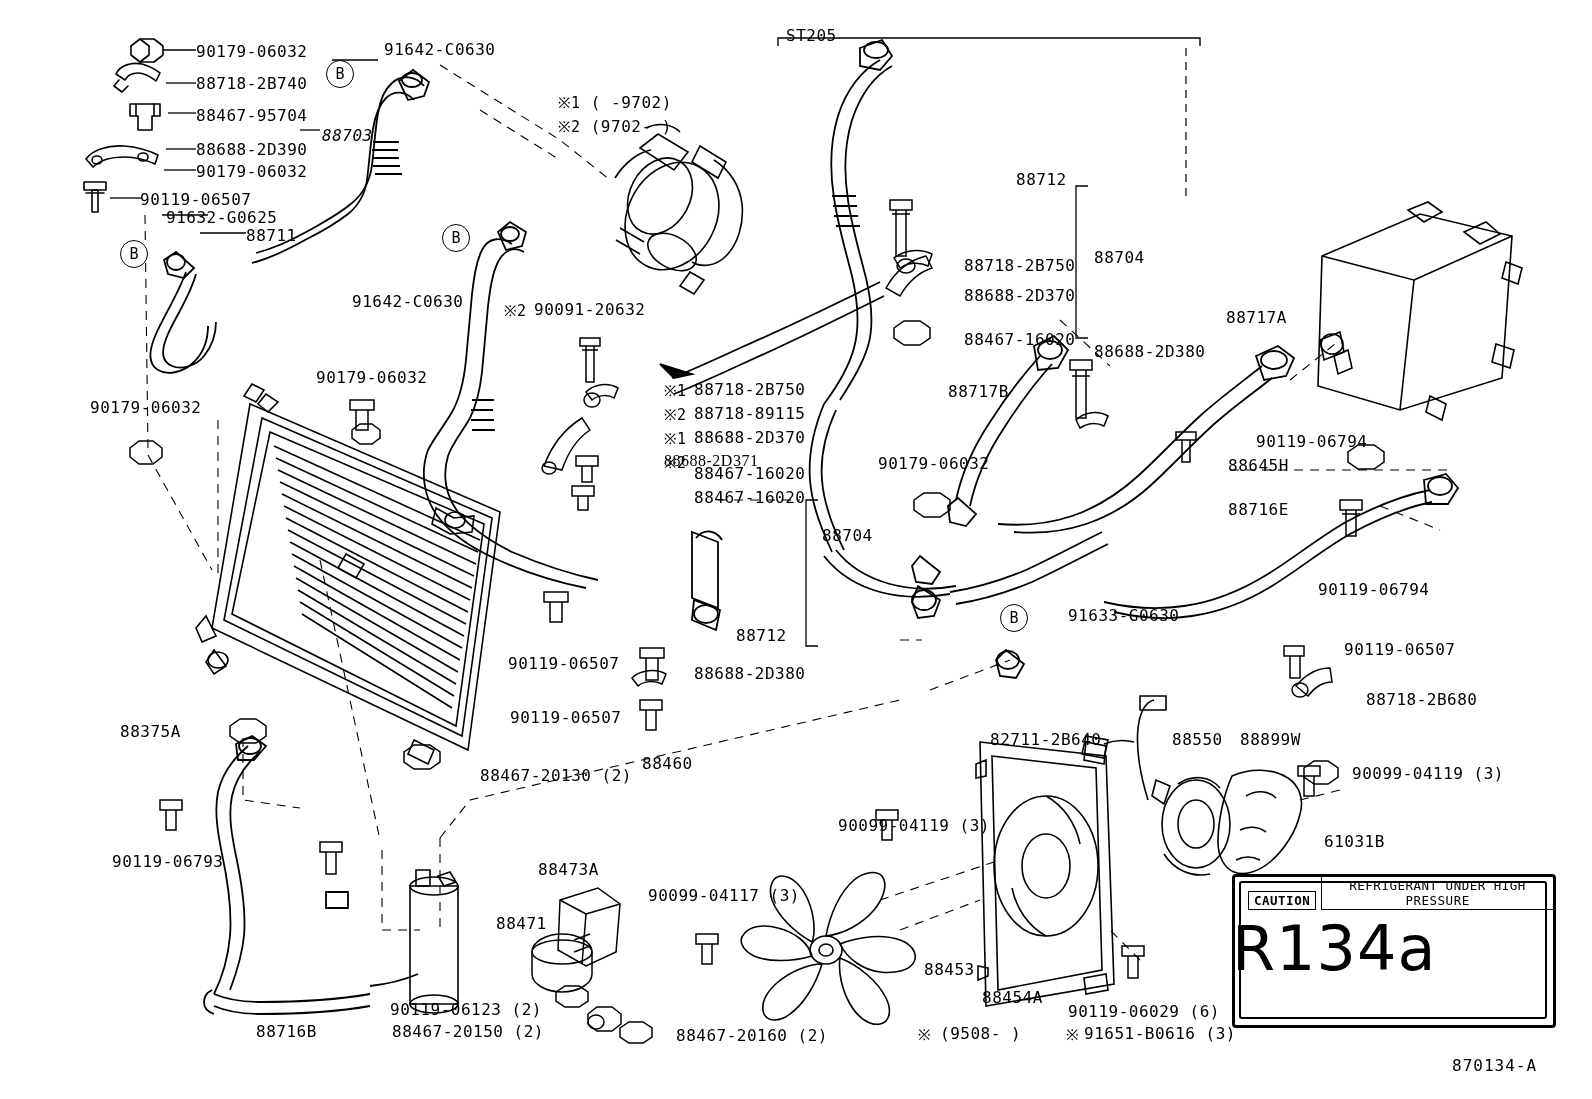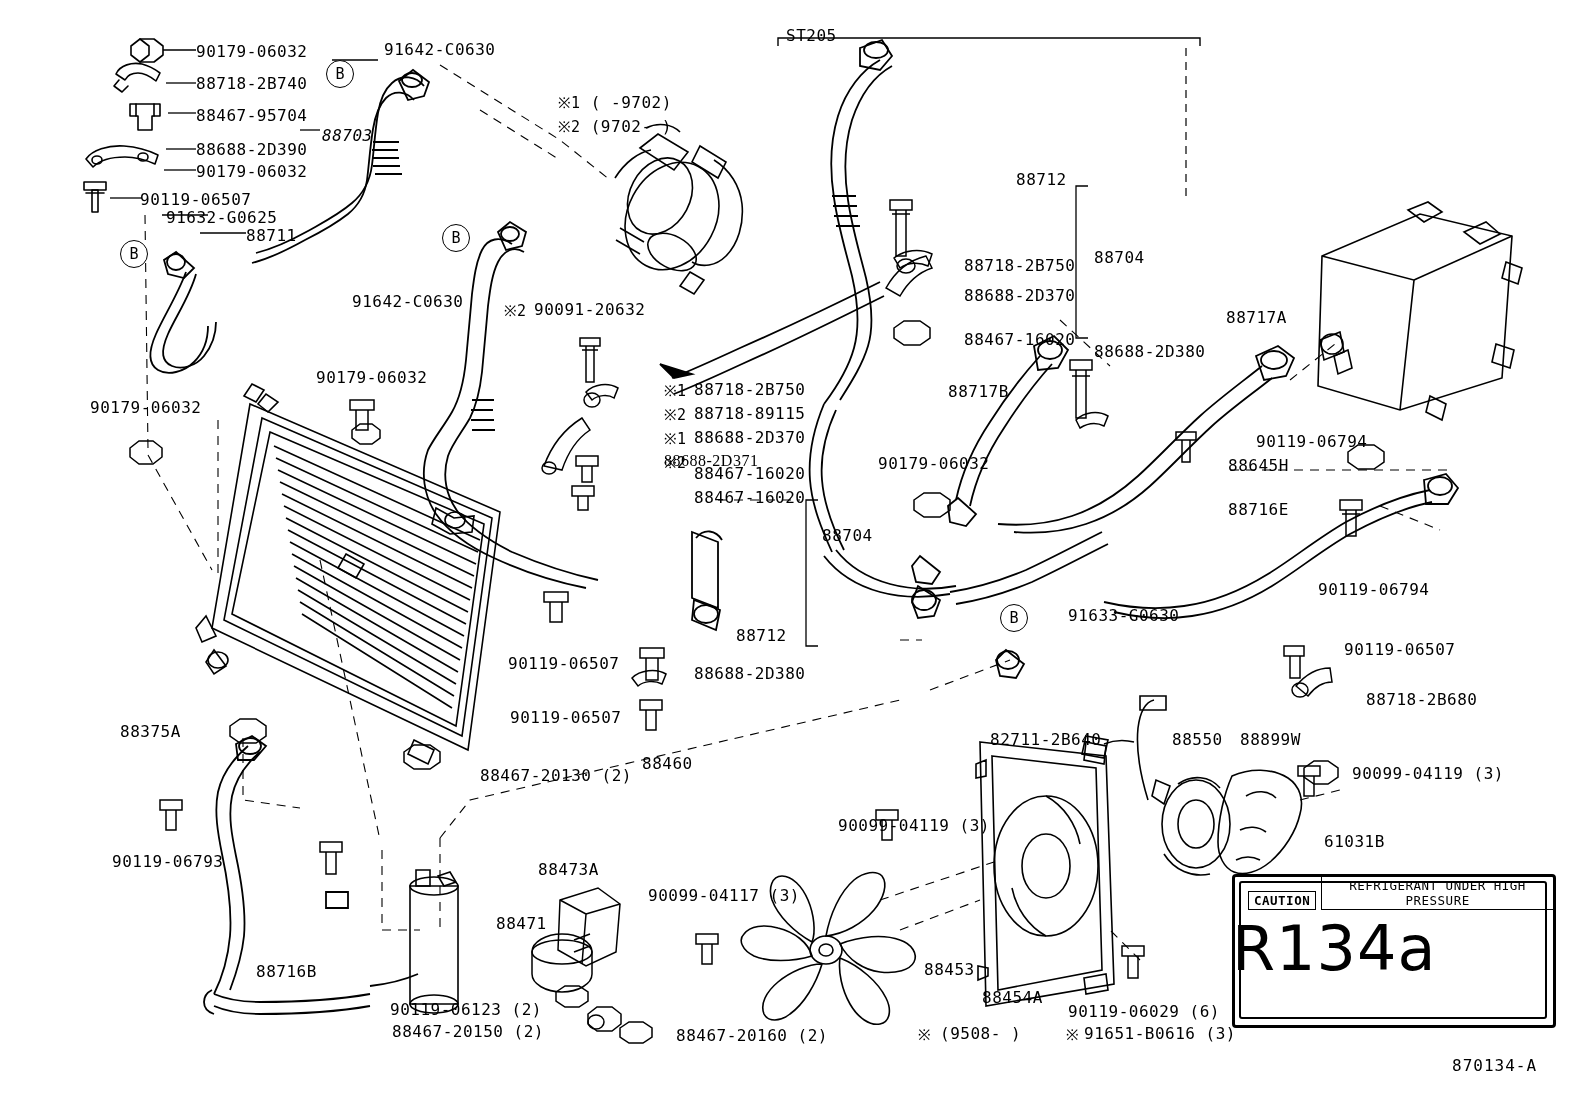--- a/index.html
+++ b/index.html
@@ -374,21 +374,21 @@
 <div class="lbl" style="left:822px;top:526px;">88704</div>
 <div class="lbl" style="left:736px;top:626px;">88712</div>
 <div class="lbl" style="left:508px;top:654px;">90119-06507</div>
 <div class="lbl" style="left:694px;top:664px;">88688-2D380</div>
 <div class="lbl" style="left:510px;top:708px;">90119-06507</div>
 <div class="lbl" style="left:480px;top:766px;">88467-20130 (2)</div>
 <div class="lbl" style="left:642px;top:754px;">88460</div>
 
 <div class="lbl" style="left:120px;top:722px;">88375A</div>
 <div class="lbl" style="left:112px;top:852px;">90119-06793</div>
-<div class="lbl" style="left:256px;top:962px;">88716B</div>
+<div class="lbl" style="left:256px;top:1022px;">88716B</div>
 <div class="lbl" style="left:496px;top:914px;">88471</div>
 <div class="lbl" style="left:538px;top:860px;">88473A</div>
 <div class="lbl" style="left:390px;top:1000px;">90119-06123 (2)</div>
 <div class="lbl" style="left:392px;top:1022px;">88467-20150 (2)</div>
 <div class="lbl" style="left:676px;top:1026px;">88467-20160 (2)</div>
 <div class="lbl" style="left:648px;top:886px;">90099-04117 (3)</div>
 <div class="lbl" style="left:924px;top:960px;">88453</div>
 <div class="lbl" style="left:982px;top:988px;">88454A</div>
 <div class="lbl" style="left:838px;top:816px;">90099-04119 (3)</div>
 <div class="lbl" style="left:946px;top:730px;margin-left:44px;">82711-2B640</div>

